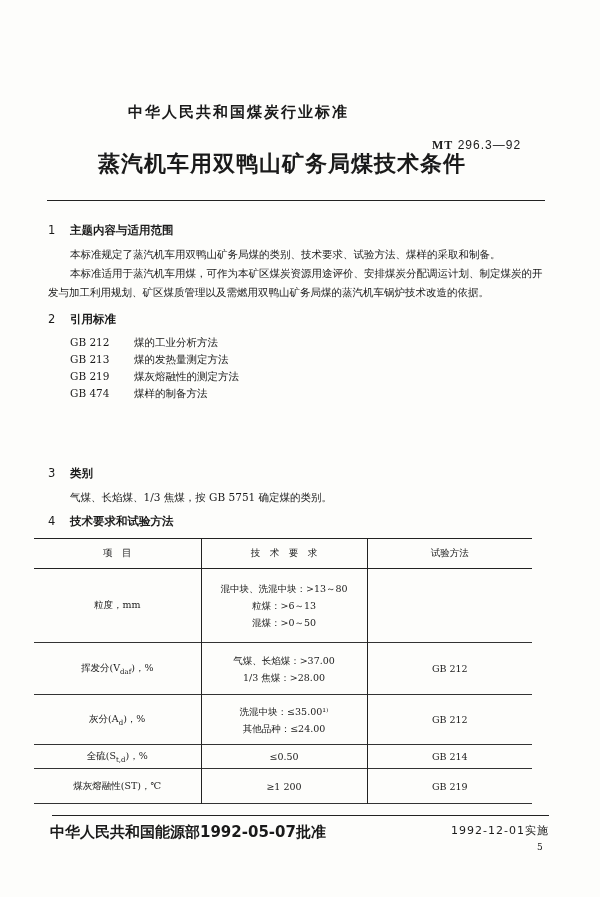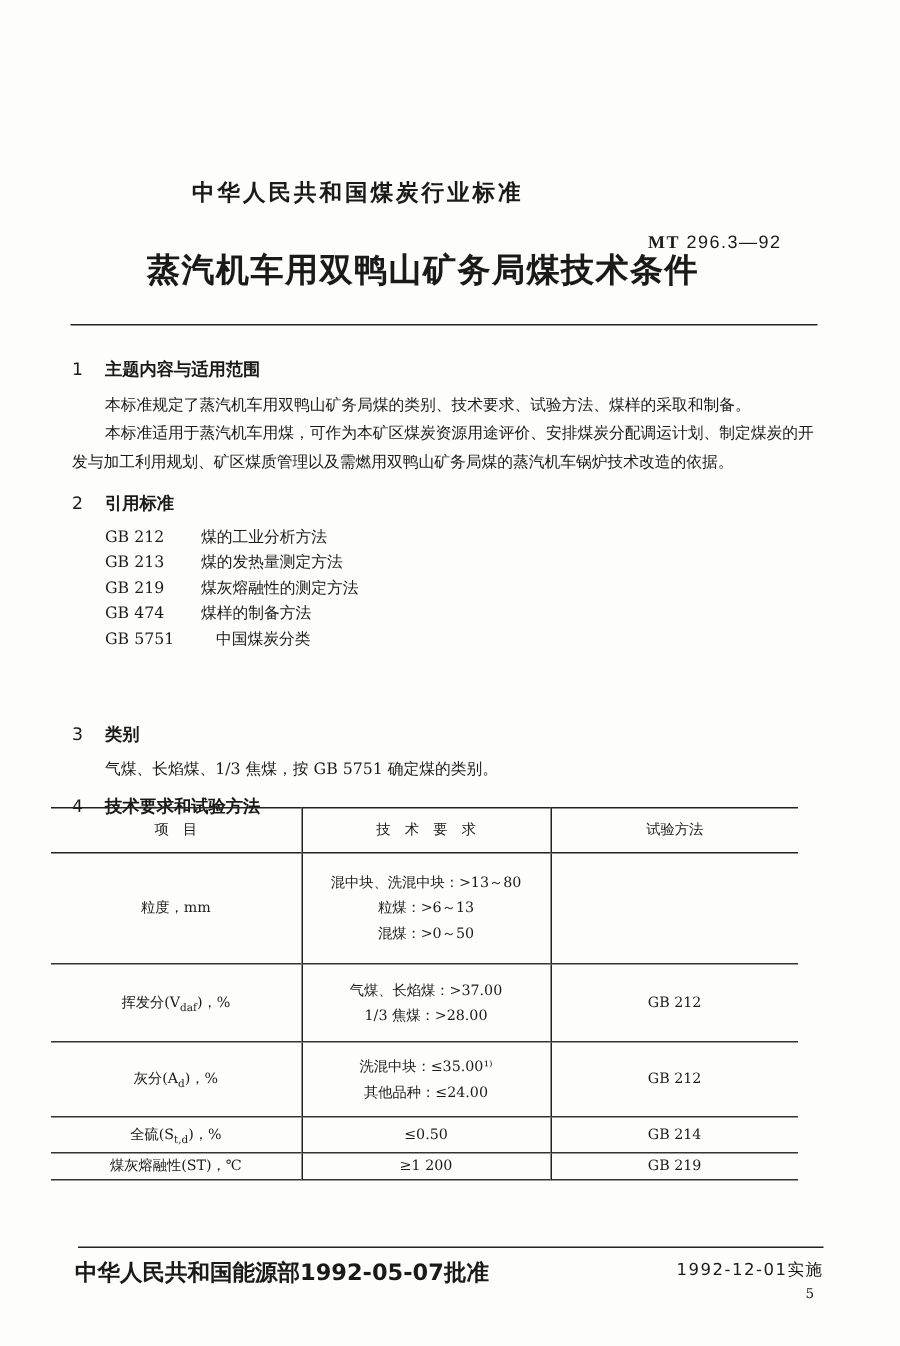--- a/index.html
+++ b/index.html
@@ -1,20 +1,20 @@
 <!DOCTYPE html>
 <html><head>
 <meta charset="utf-8">
 <style>
   html, body { margin:0; padding:0; }
   body {
     width:600px; height:897px; background:#fdfdfb; position:relative; overflow:hidden;
     font-family:"DejaVu Serif","Liberation Serif",serif; color:#1a1a1a;
   }
-  .abs { position:absolute;margin-top:16px; }
+  .abs { position:absolute; }
   .std-name { left:128px; top:103px; font-family:"DejaVu Sans","Liberation Sans",sans-serif; font-weight:bold; font-size:15px; letter-spacing:2px; }
   .std-code { left:432px; top:138px; font-family:"Liberation Sans","DejaVu Sans",sans-serif; font-size:12px; letter-spacing:1px; }
   .std-code .mt { font-family:"Liberation Serif",serif; font-weight:bold; }
   .doc-title { left:98px; top:149px; font-family:"DejaVu Sans","Liberation Sans",sans-serif; font-weight:bold; font-size:22px; letter-spacing:1px;text-align:center; }
   .rule { left:47px; width:498px; height:0; border-top:1.5px solid #222; }
   .sec-h { left:48px; font-family:"DejaVu Sans","Liberation Sans",sans-serif; font-weight:bold; font-size:11.5px; }
   .sec-h .num { display:inline-block; width:22px; font-weight:normal; }
   .para { left:48px; width:500px; font-size:10.5px; line-height:19px; }
   .indent { text-indent:22px; }
   .ref { left:70px; font-size:10.5px; line-height:17px; }
@@ -49,21 +49,20 @@
 <div class="abs para indent" style="top:264px;">本标准适用于蒸汽机车用煤，可作为本矿区煤炭资源用途评价、安排煤炭分配调运计划、制定煤炭的开发与加工利用规划、矿区煤质管理以及需燃用双鸭山矿务局煤的蒸汽机车锅炉技术改造的依据。</div>
 
 <div class="abs sec-h" style="top:312px;">
   <span class="num">2</span><span>引用标准</span>
 </div>
 <div class="abs ref" style="top:334px;">
   <div><span class="code">GB 212</span><span>煤的工业分析方法</span></div>
   <div><span class="code">GB 213</span><span>煤的发热量测定方法</span></div>
   <div><span class="code">GB 219</span><span>煤灰熔融性的测定方法</span></div>
   <div><span class="code">GB 474</span><span>煤样的制备方法</span></div>
-  <div><span class="code" style="width:74px;">GB 5751</span><span>中国煤炭分类</span></div>
 </div>
 
 <div class="abs sec-h" style="top:466px;">
   <span class="num">3</span><span>类别</span>
 </div>
 <div class="abs para indent" style="top:488px;">气煤、长焰煤、1/3 焦煤，按 GB 5751 确定煤的类别。</div>
 
 <div class="abs sec-h" style="top:514px;">
   <span class="num">4</span><span>技术要求和试验方法</span>
 </div>
@@ -105,21 +104,21 @@
         <div>洗混中块：≤35.00¹⁾</div>
         <div>其他品种：≤24.00</div>
       </td>
       <td>GB 212</td>
     </tr>
     <tr style="height:24px;">
       <td><span>全硫(S</span><sub>t,d</sub><span>)，%</span></td>
       <td>≤0.50</td>
       <td>GB 214</td>
     </tr>
-    <tr style="height:18px;">
+    <tr style="height:35px;">
       <td>煤灰熔融性(ST)，℃</td>
       <td>≥1 200</td>
       <td>GB 219</td>
     </tr>
   </tbody>
 </table>
 
 <div class="abs rule" style="top:815px; left:52px; width:497px;"></div>
 <div class="abs foot-left">中华人民共和国能源部1992-05-07批准</div>
 <div class="abs foot-right">1992-12-01实施</div>

